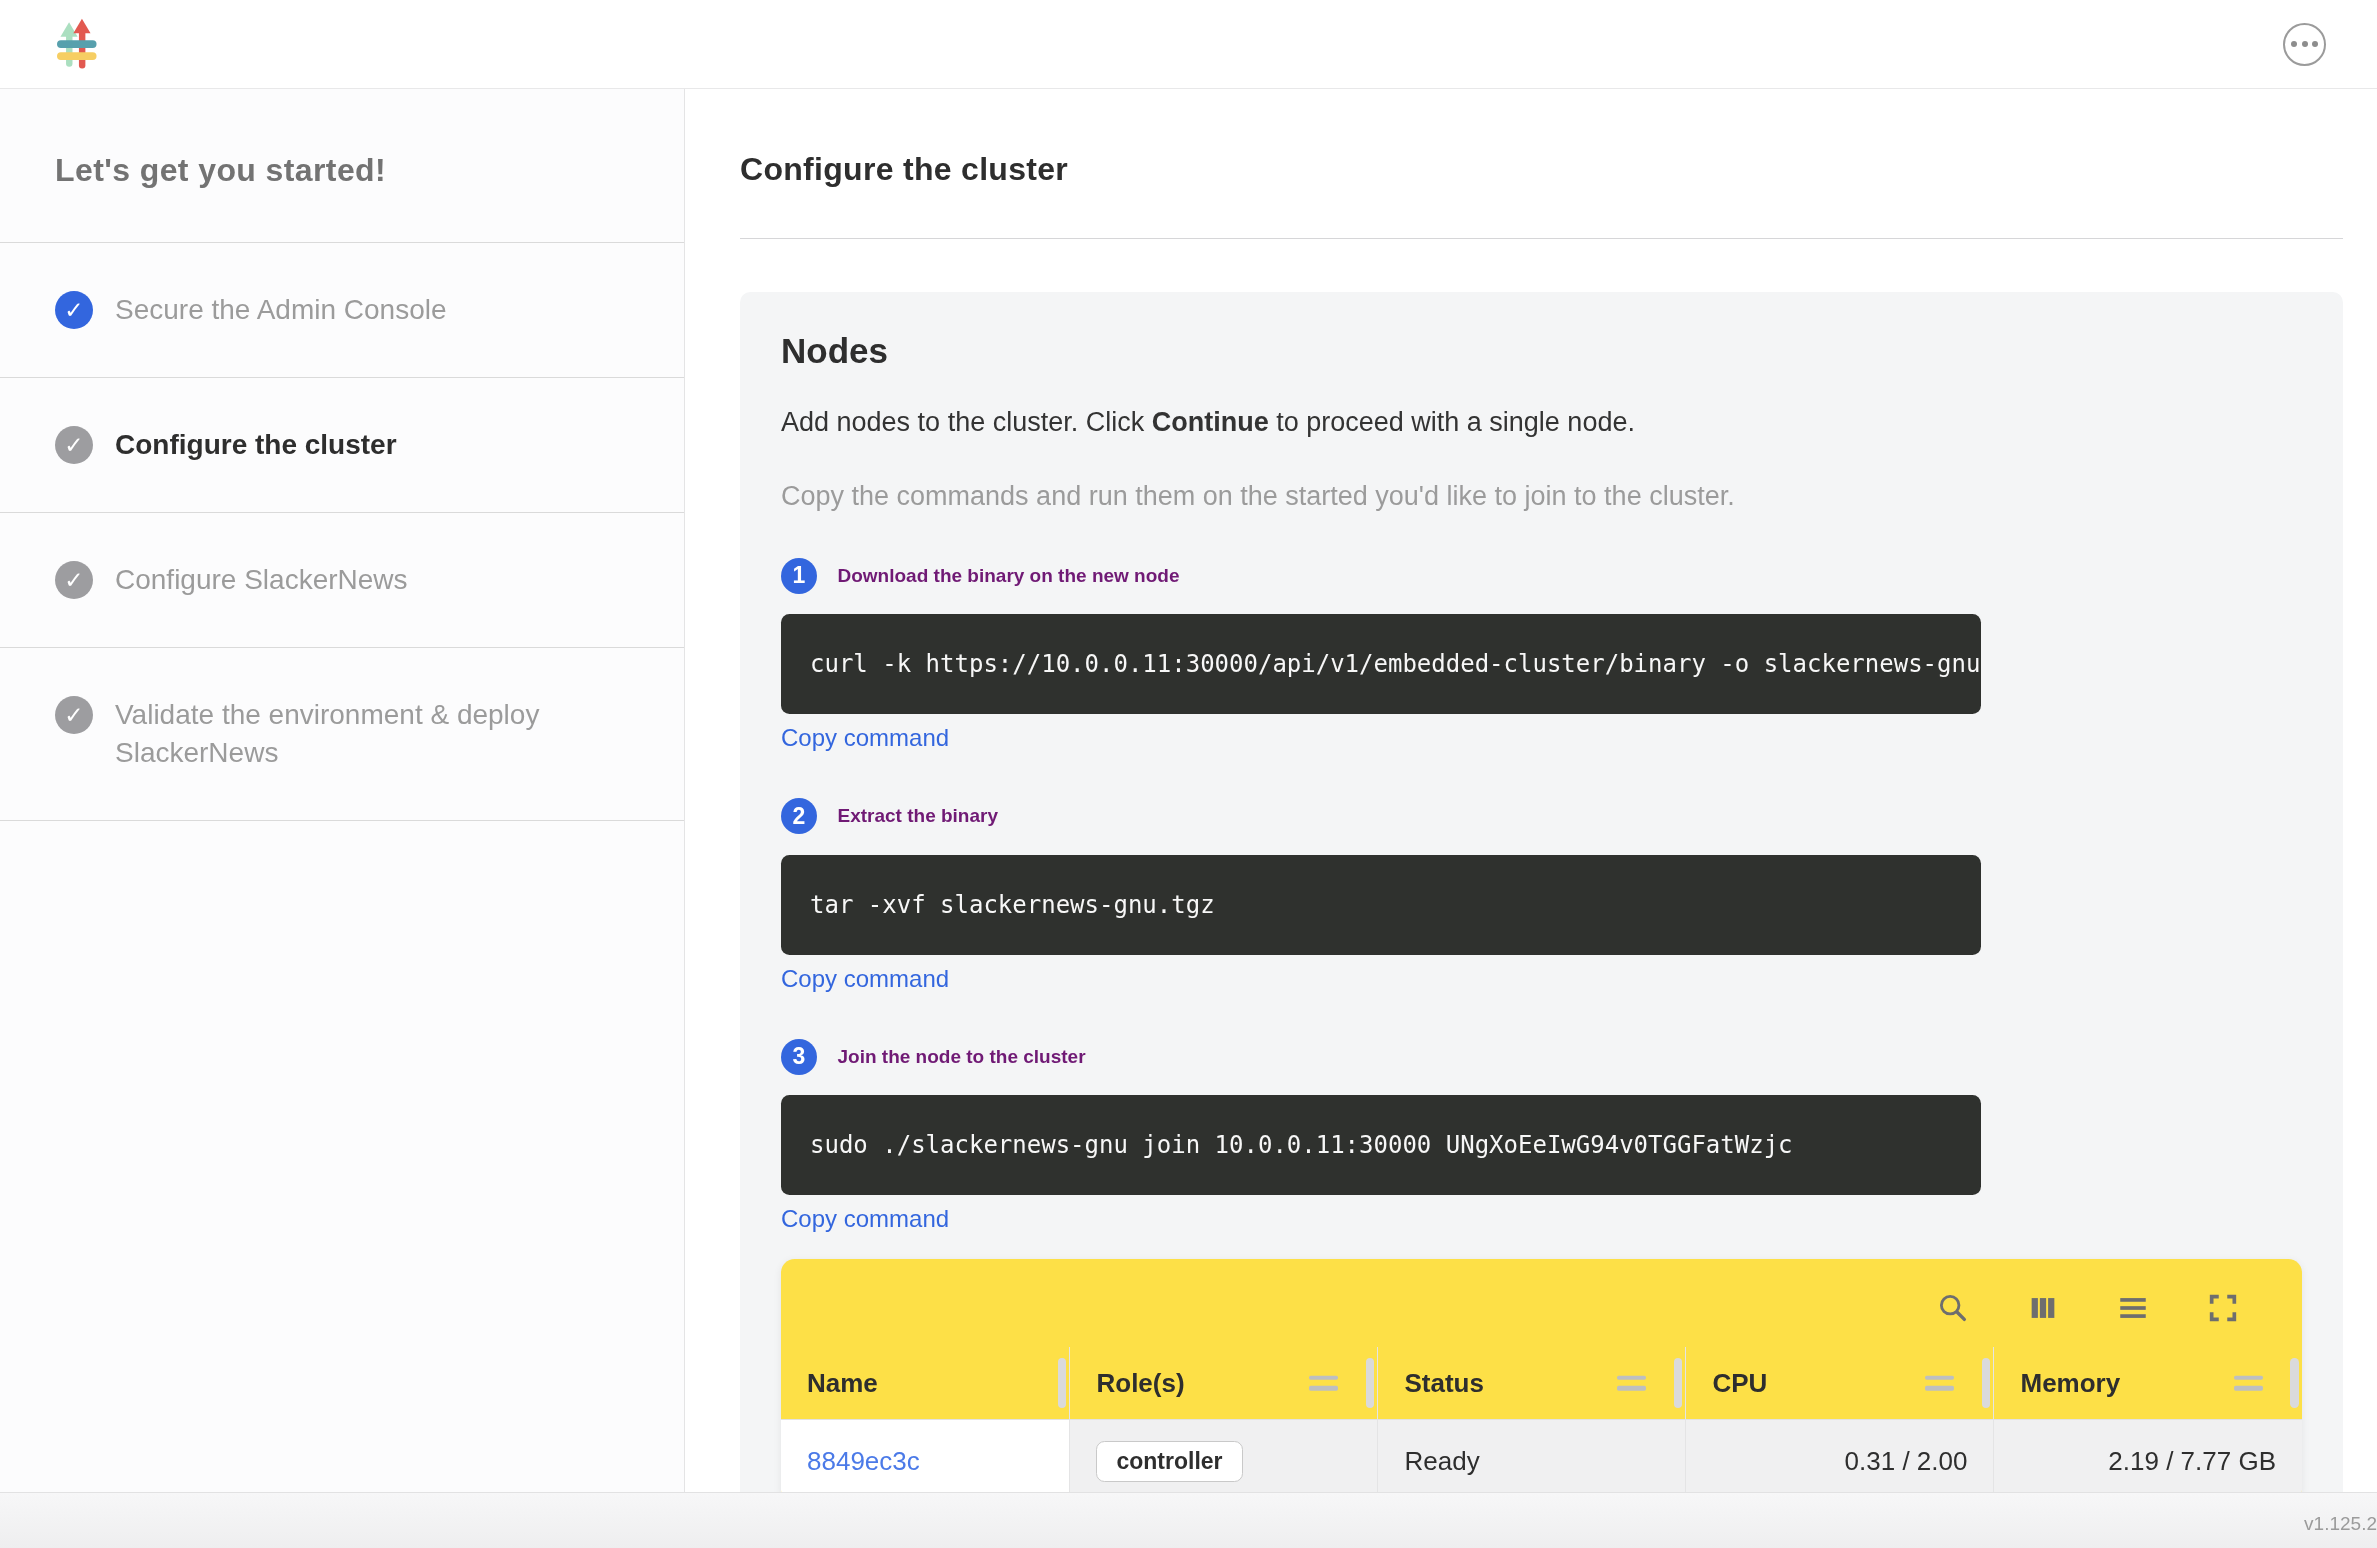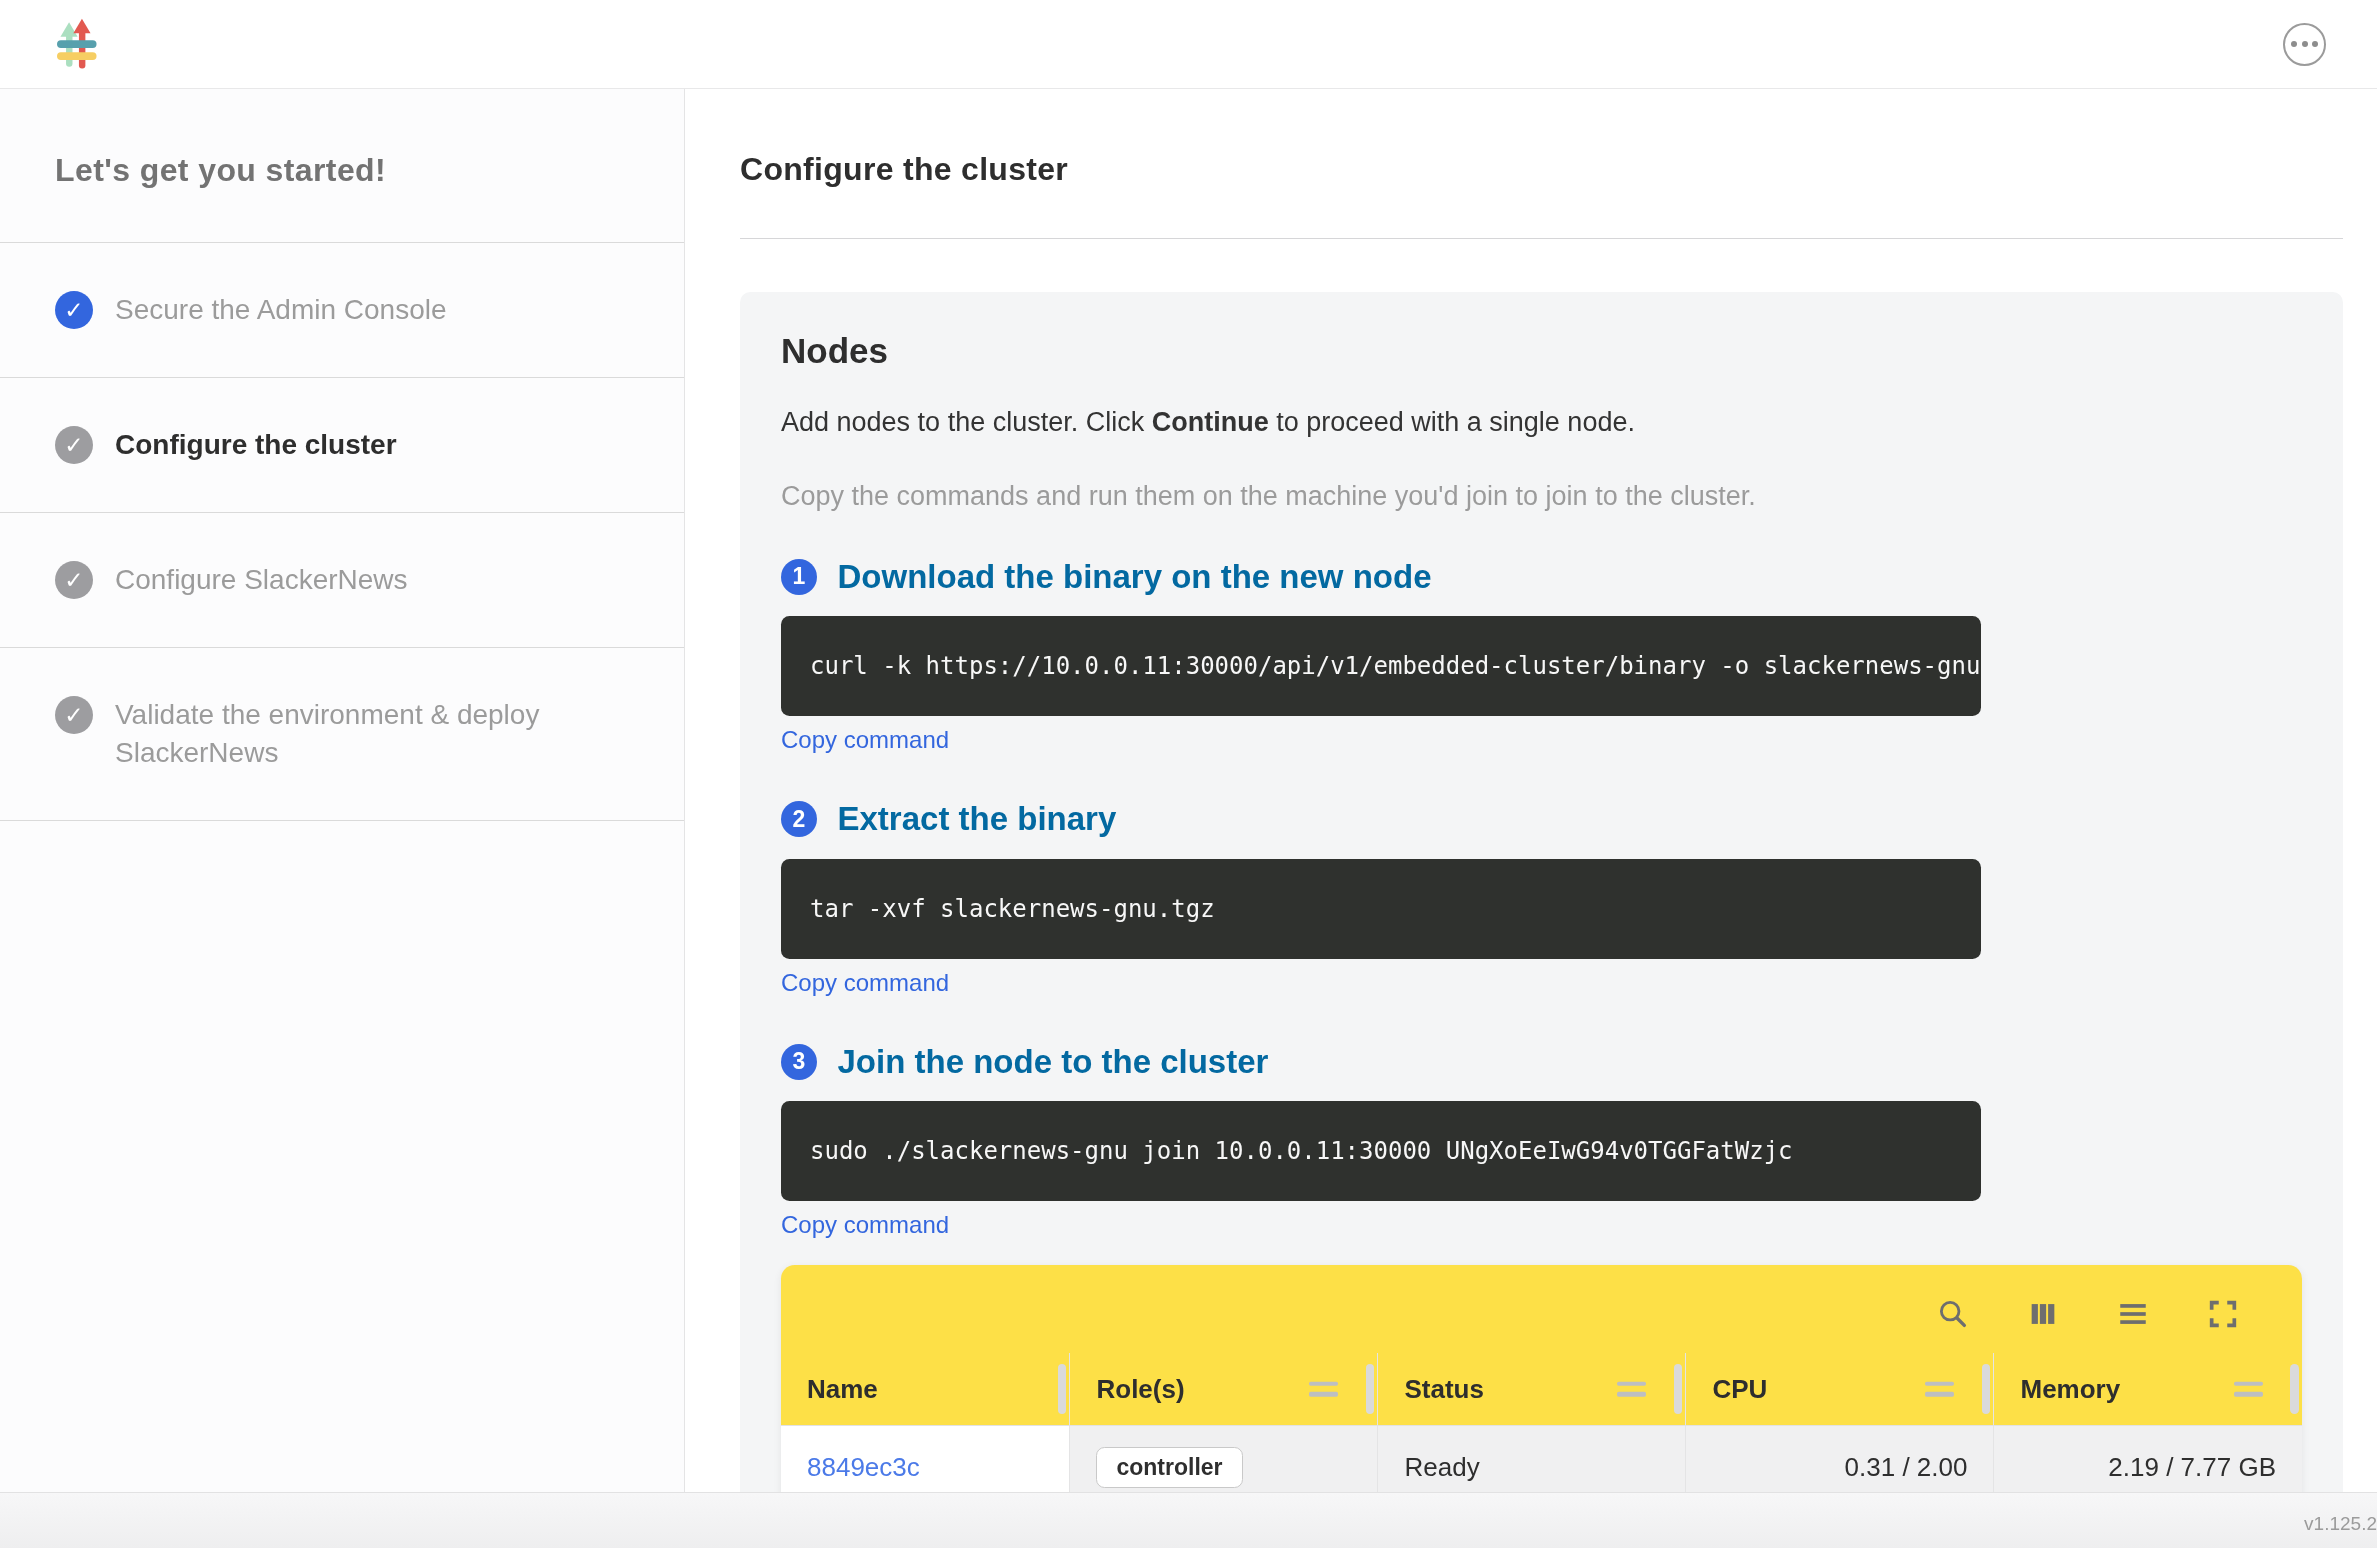--- a/index.html
+++ b/index.html
@@ -64,21 +64,21 @@
   .nodes-intro { font-size:27px; color:#333; margin:36px 0 0; }
   .nodes-intro b { font-weight:bold; }
   .copy-note { font-size:27px; color:#9b9b9b; margin:43px 0 0; }
 
   .step-head { margin-top:46px; display:flex; align-items:center; gap:20.5px; }
   .step-num {
     width:36px; height:36px; border-radius:50%; background:#3366de;
     color:#fff; font-size:23px; font-weight:bold;
     display:flex; align-items:center; justify-content:center;
   }
-  .step-title { font-size:33px; font-weight:bold; color:#0369a1; }
+  .step-title { font-size:19px; font-weight:bold; color:#701a75; }
 
   .code-block {
     margin-top:20.5px; max-width:1200px;
     background:#2f312e; border-radius:8.5px; padding:36px 29px;
     font-family:"DejaVu Sans Mono","Liberation Mono",monospace;
     font-size:24px; color:#f7f7f7; white-space:nowrap; overflow:hidden;
   }
   .copy-link {
     display:inline-block; margin-top:10px; font-size:24px;
     color:#3366de; text-decoration:none; cursor:pointer;
@@ -178,21 +178,21 @@
 
   <main class="main">
     <h1 class="main-title">Configure the cluster</h1>
     <hr class="main-rule">
 
     <section class="nodes-card">
       <h2 class="nodes-heading">Nodes</h2>
 
       <p class="nodes-intro"><span>Add nodes to the cluster. Click </span><b>Continue</b><span> to proceed with a single node.</span></p>
 
-      <p class="copy-note">Copy the commands and run them on the machine you'd join to join to the cluster.</p>
+      <p class="copy-note">Copy the commands and run them on the started you'd like to join to the cluster.</p>
 
       
       <div class="step-head">
         <span class="step-num">1</span>
         <span class="step-title">Download the binary on the new node</span>
       </div>
       <div class="code-block">curl -k https://10.0.0.11:30000/api/v1/embedded-cluster/binary -o slackernews-gnu.tgz</div>
       <a class="copy-link">Copy command</a>
 
       

